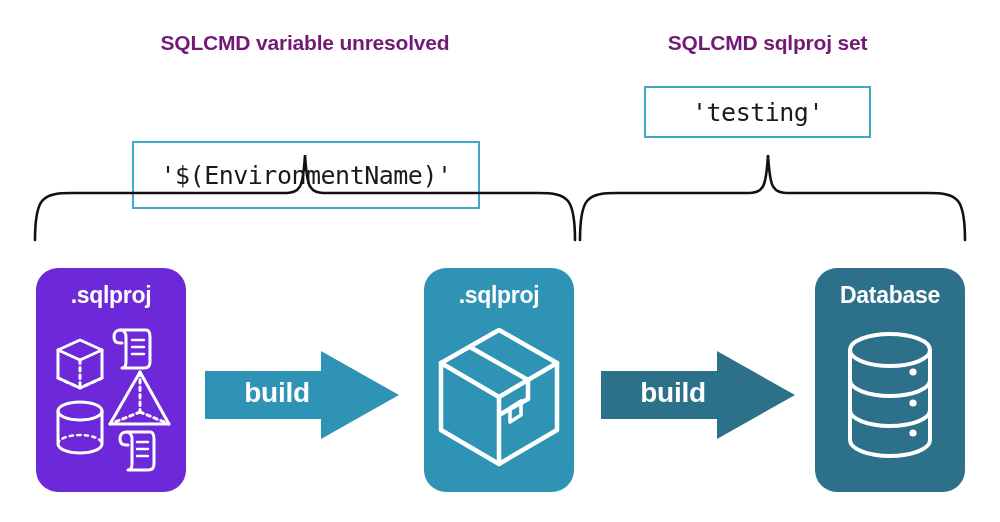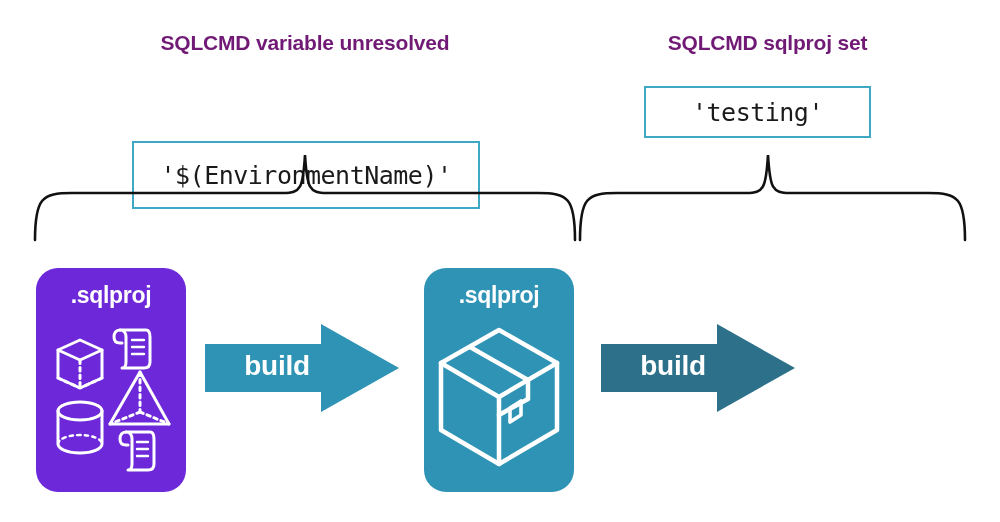--- a/index.html
+++ b/index.html
@@ -85,21 +85,21 @@
     position: absolute;
     left: 0;
     top: 48px;
     width: 100%;
     height: 170px;
   }
 
   
   .arrow-wrap {
     position: absolute;
-    top: 318px;
+    top: 345px;
     width: 200px;
     height: 100px;
   }
   #arrow-build  { left: 203px; }
   #arrow-deploy { left: 599px; }
   .arrow-label {
     position: absolute;
     left: 0;
     top: 32px;
     width: 148px;
@@ -188,20 +188,34 @@
         <path d="M 75 14 L 133 47 L 133 114 L 75 148 L 17 114 L 17 47 Z"></path>
         <path d="M 17 47 L 75 81 L 133 47"></path>
         <path d="M 75 81 L 75 148"></path>
         <path d="M 46 31 L 104 64"></path>
         <path d="M 104 64 L 104 83 L 75 99"></path>
         <path d="M 86 92 L 97 85 L 97 99 L 86 106 Z" stroke-width="3.6"></path>
       </g>
     </svg>
   </div>
 
+  <div class="stage-box" id="stage-database">
+    <div class="stage-label">Database</div>
+    <svg class="stage-art" viewBox="0 0 150 170">
+      <g fill="none" stroke="#ffffff" stroke-width="4" stroke-linejoin="round" stroke-linecap="round">
+        <ellipse cx="75" cy="34" rx="40" ry="16"></ellipse>
+        <path d="M 35 34 L 35 124 C 35 133, 53 140, 75 140 C 97 140, 115 133, 115 124 L 115 34"></path>
+        <path d="M 35 64 C 35 73, 53 80, 75 80 C 97 80, 115 73, 115 64"></path>
+        <path d="M 35 94 C 35 103, 53 110, 75 110 C 97 110, 115 103, 115 94"></path>
+        <circle cx="98" cy="56" r="3.6" fill="#ffffff" stroke="none"></circle>
+        <circle cx="98" cy="87" r="3.6" fill="#ffffff" stroke="none"></circle>
+        <circle cx="98" cy="117" r="3.6" fill="#ffffff" stroke="none"></circle>
+      </g>
+    </svg>
+  </div>
 
   <div class="arrow-wrap" id="arrow-build">
     <svg viewBox="0 0 200 100" width="200" height="100">
       <path d="M 2 26 L 118 26 L 118 6 L 196 50 L 118 94 L 118 74 L 2 74 Z" fill="#2E93B5"></path>
     </svg>
     <div class="arrow-label">build</div>
   </div>
 
   <div class="arrow-wrap" id="arrow-deploy">
     <svg viewBox="0 0 200 100" width="200" height="100">

